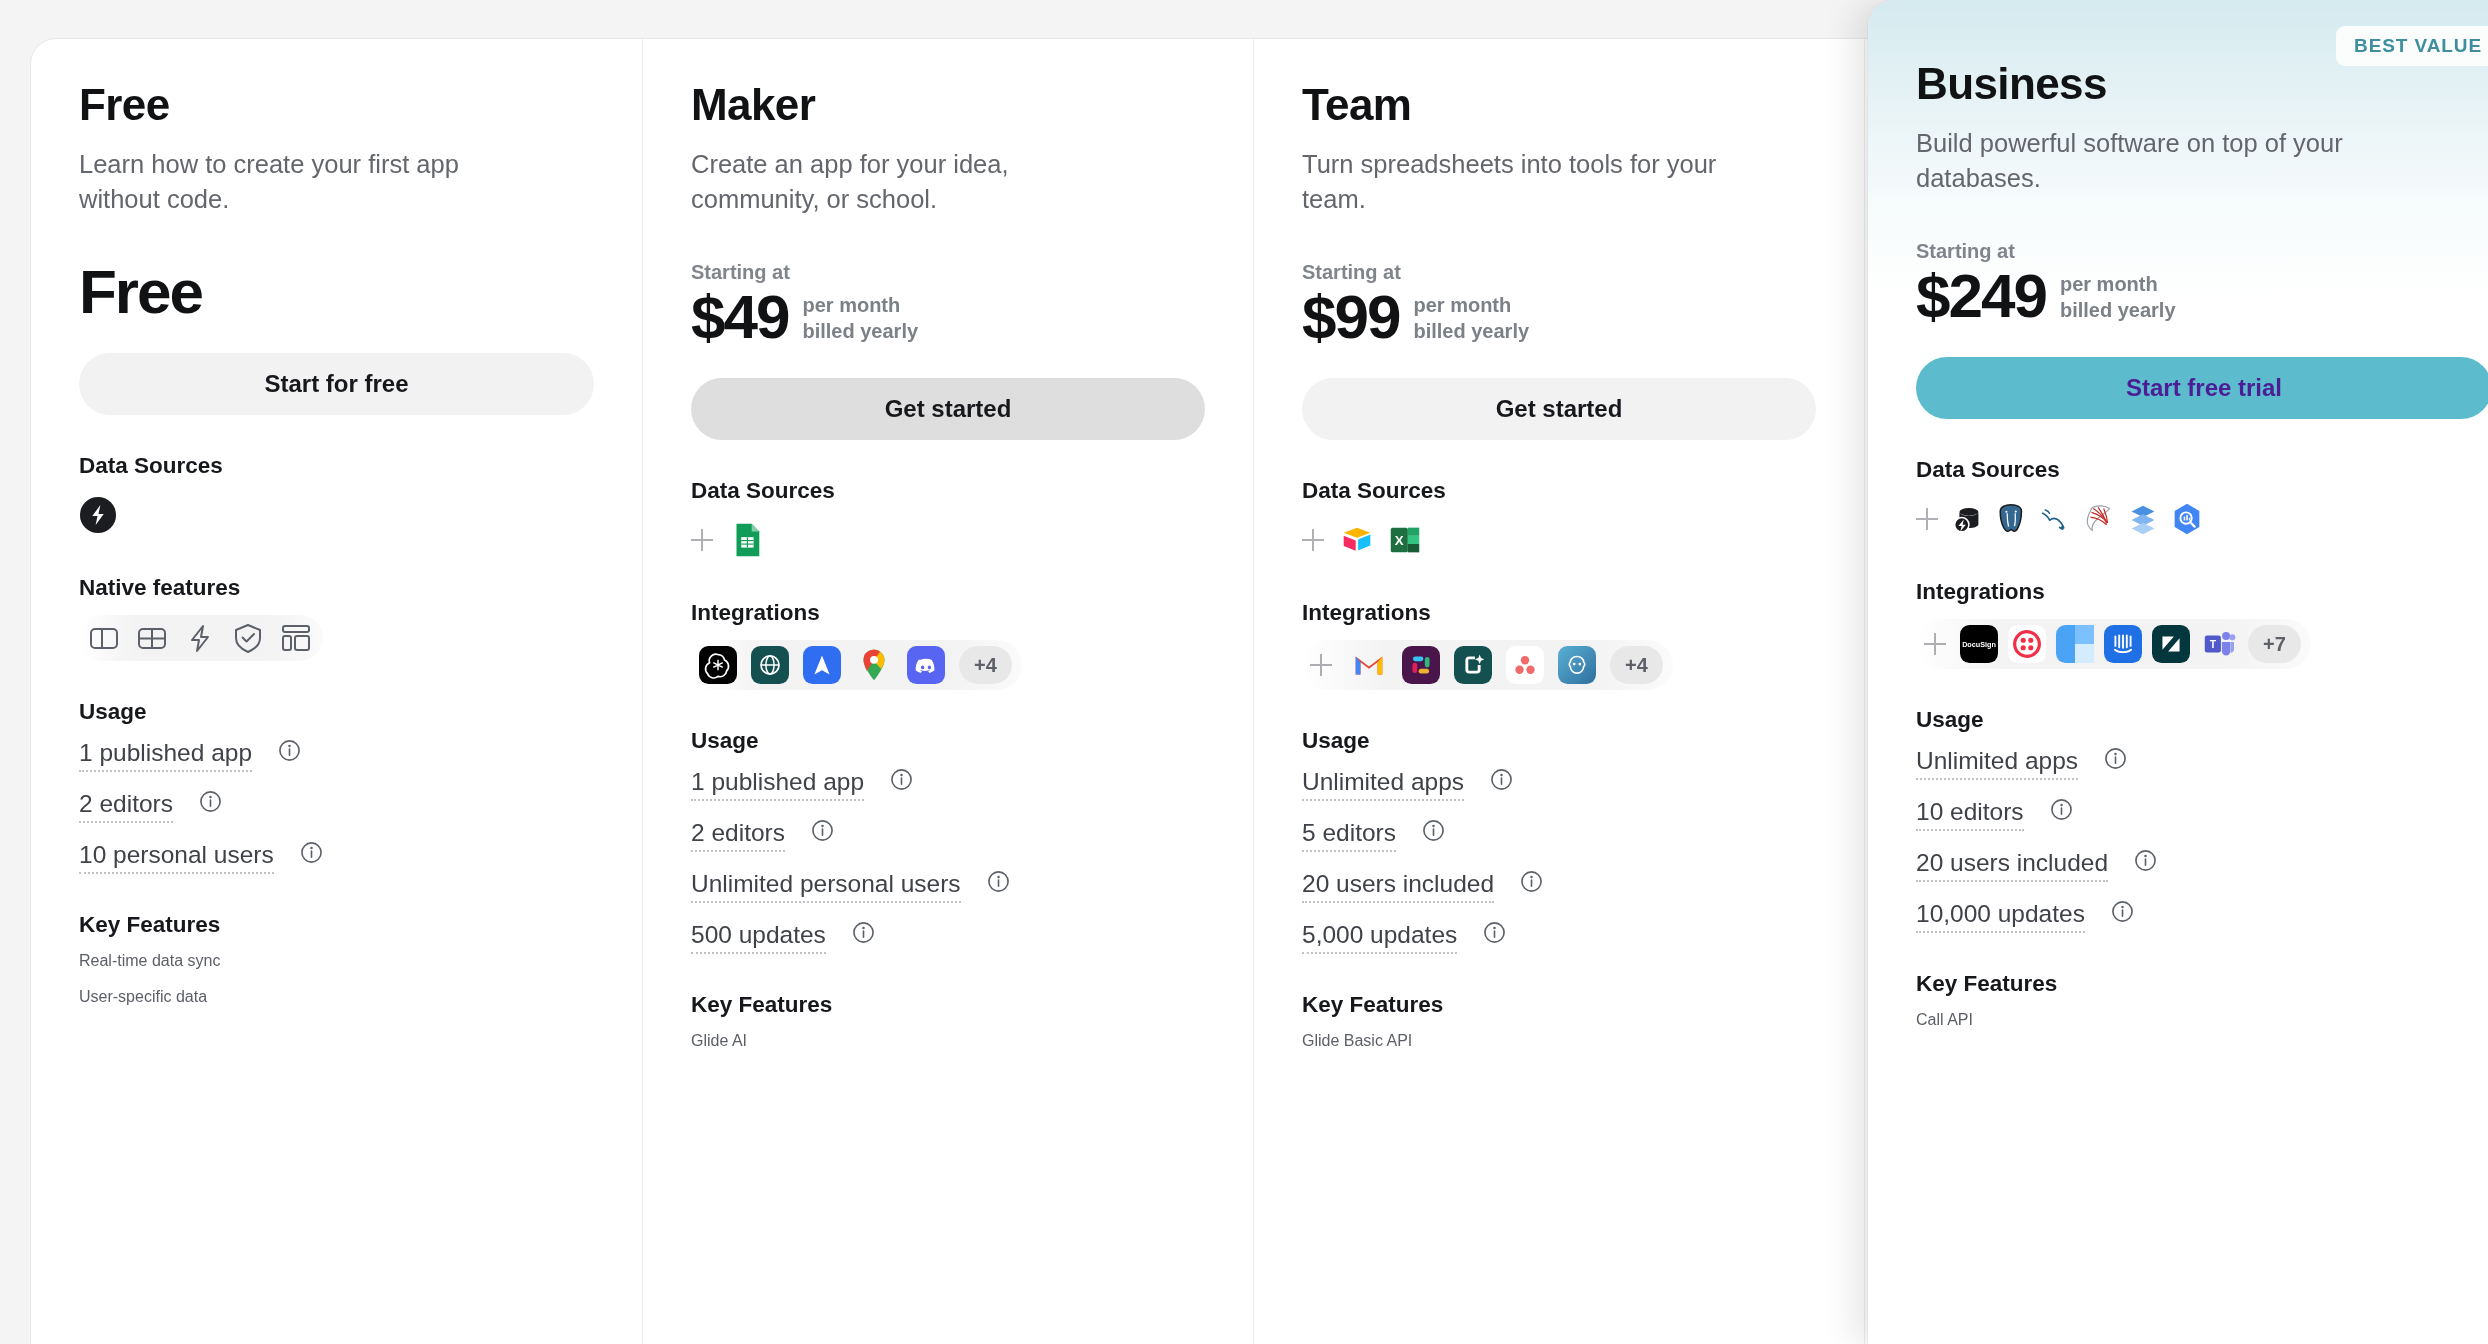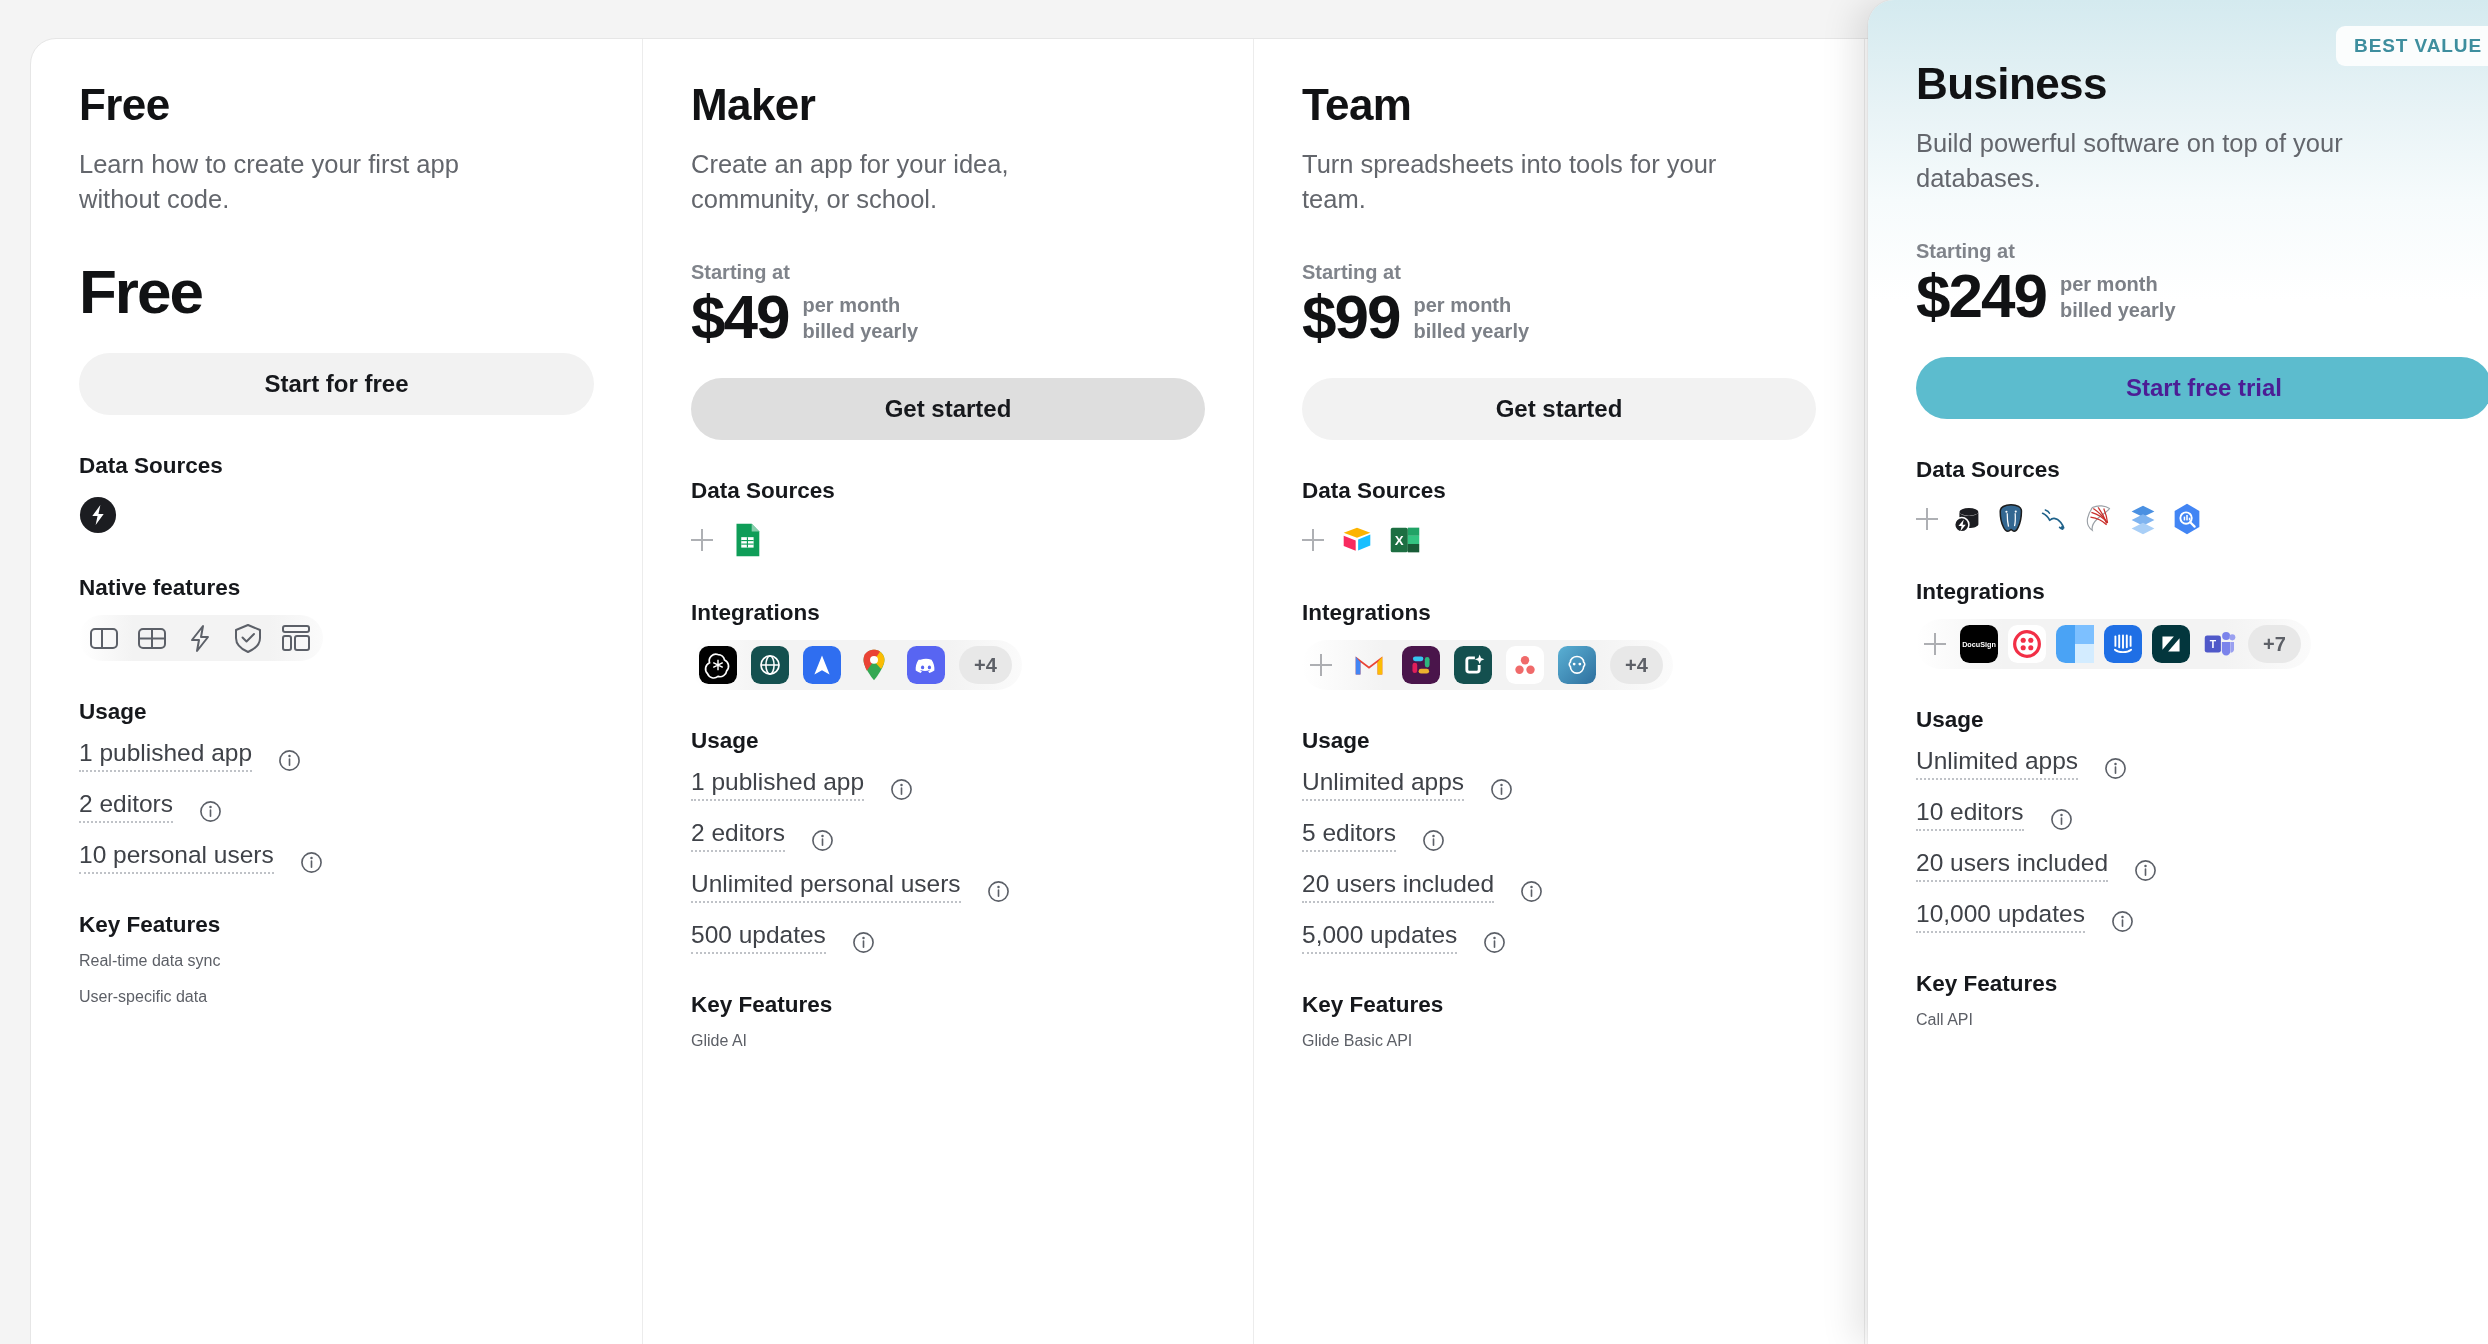--- a/index.html
+++ b/index.html
@@ -107,21 +107,21 @@
   .native-row .icon { width: 34px; height: 34px; flex: 0 0 34px; }
   .more-pill {
     background: #e8e8e8; color: #5d6067;
     font-size: 20px; font-weight: bold;
     border-radius: 999px;
     padding: 9px 15px;
     line-height: 1;
   }
 
   
-  .usage-item { display: flex; align-items: flex-end; gap: 26px; margin-bottom: 18px; }
+  .usage-item { display: flex; align-items: flex-start; gap: 26px; margin-bottom: 18px; }
   .usage-label {
     font-size: 24.5px; color: #3f4248;
     border-bottom: 2px dotted #bfc2c7;
     padding-bottom: 3px;
   }
   .info-icon { width: 23px; height: 23px; flex: 0 0 23px; cursor: pointer; }
 
   
   .kf-item { font-size: 16px; color: #5c5f66; margin-bottom: 18px; }
 </style>

